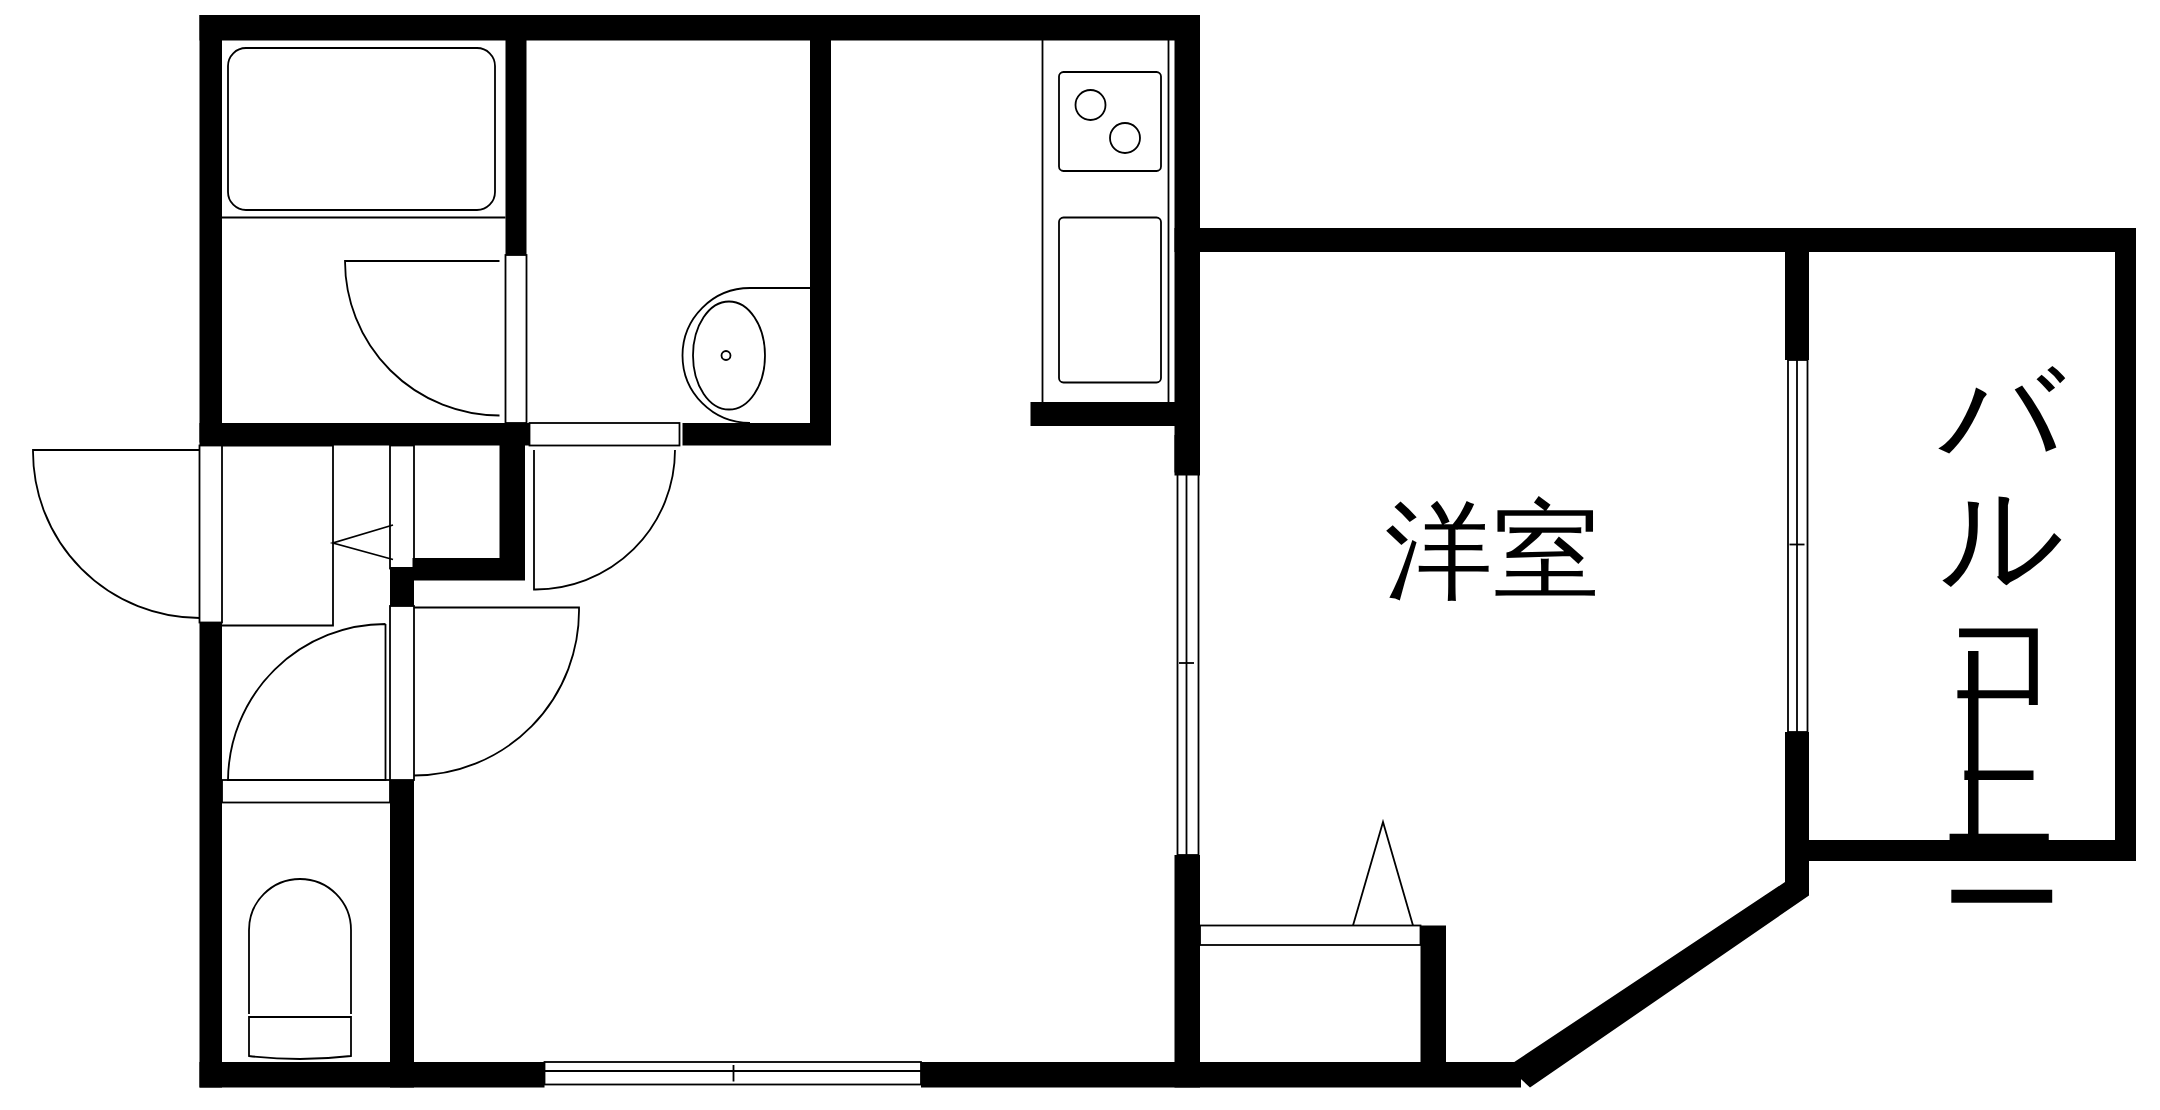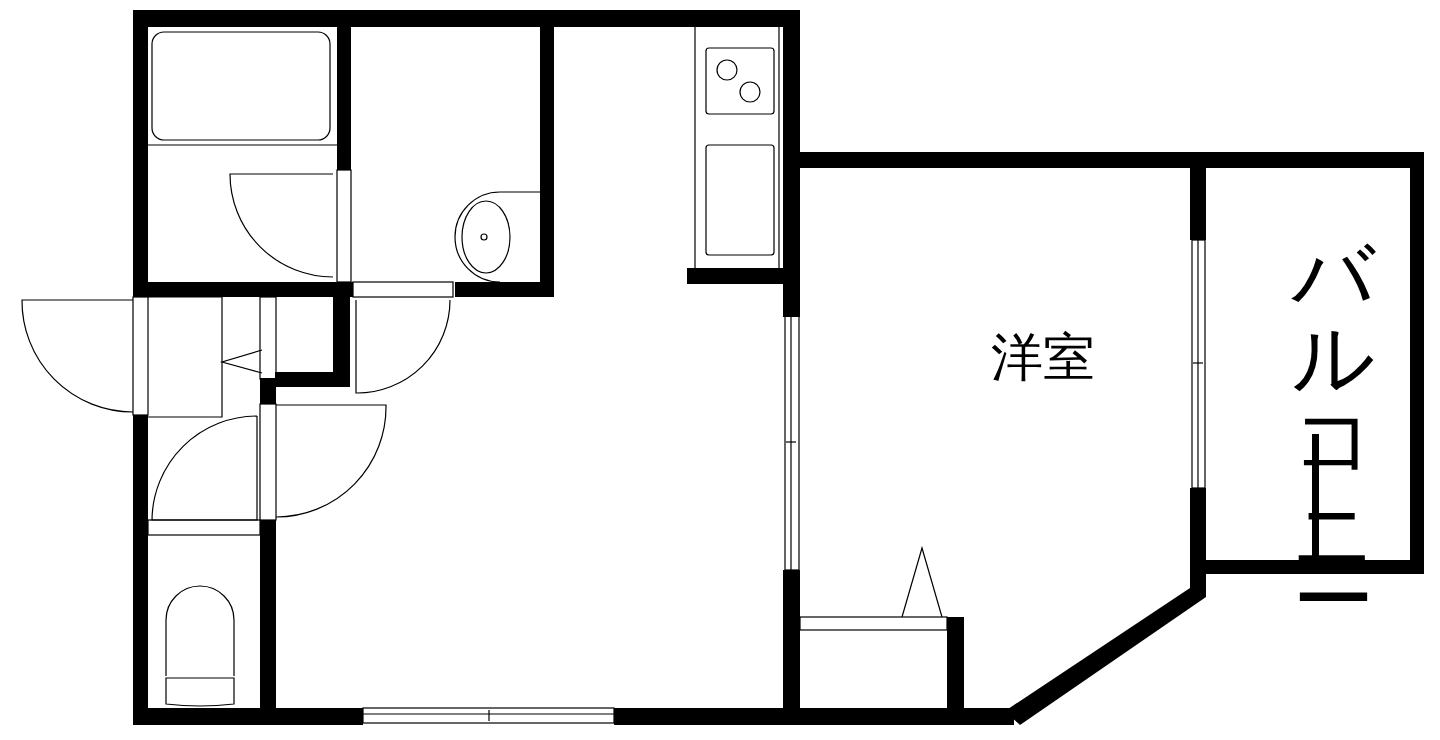--- a/index.html
+++ b/index.html
@@ -1,20 +1,20 @@
 <!DOCTYPE html>
 <html><head>
 <meta charset="utf-8">
 <style>
   html, body { margin: 0; padding: 0; background: #ffffff; }
   body { width: 1440px; height: 740px; overflow: hidden; position: relative; }
   svg { position: absolute; left: 0; top: 0; }
   .lbl { position: absolute; font-family: "DejaVu Sans", "Liberation Sans", sans-serif; color: #000; text-align: center; line-height: 1.05; }
   #ldk { left: 420px; top: 395px; width: 230px; font-size: 80px; }
-  #yoshitsu { left: 908px; top: 330px; width: 270px; font-size: 52px; }
+  #yoshitsu { left: 860px; top: 330px; width: 270px; font-size: 72px; }
   #balcony { left: 1255px; top: 170px; width: 120px; font-size: 82px; line-height: 1.0; writing-mode: vertical-rl; height: 400px; }
 </style>
 </head>
 <body>
 
 <svg width="1440" height="740" viewBox="0 0 1440 740">
   <g fill="#000">
 
     <rect x="133" y="10" width="667" height="17"></rect>
 

